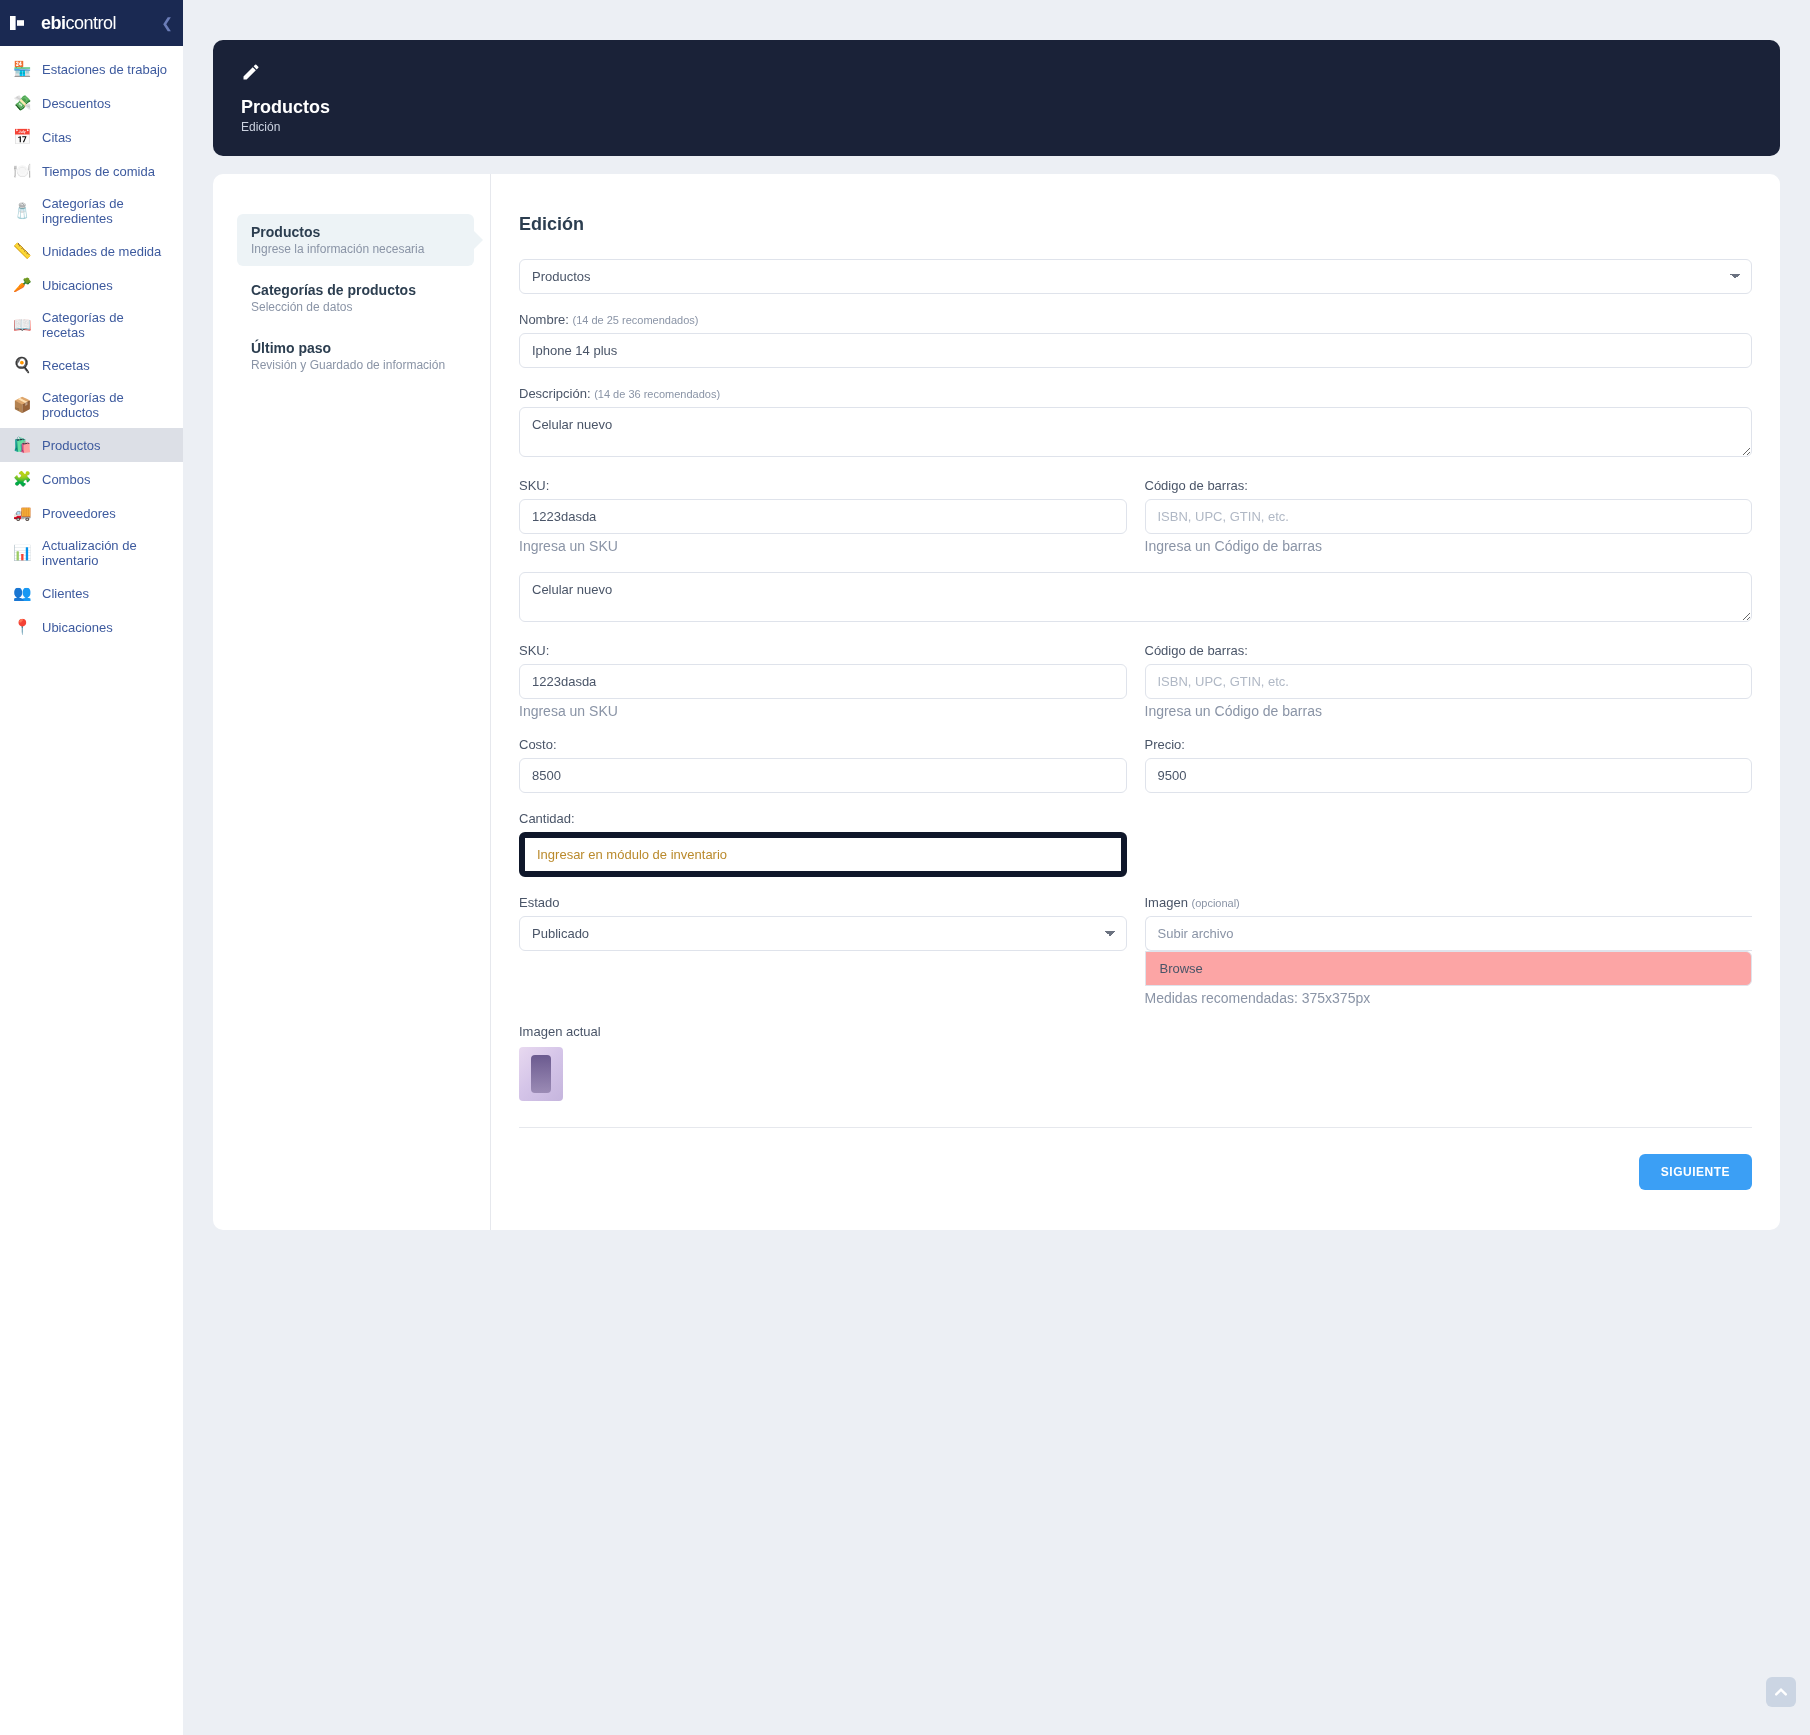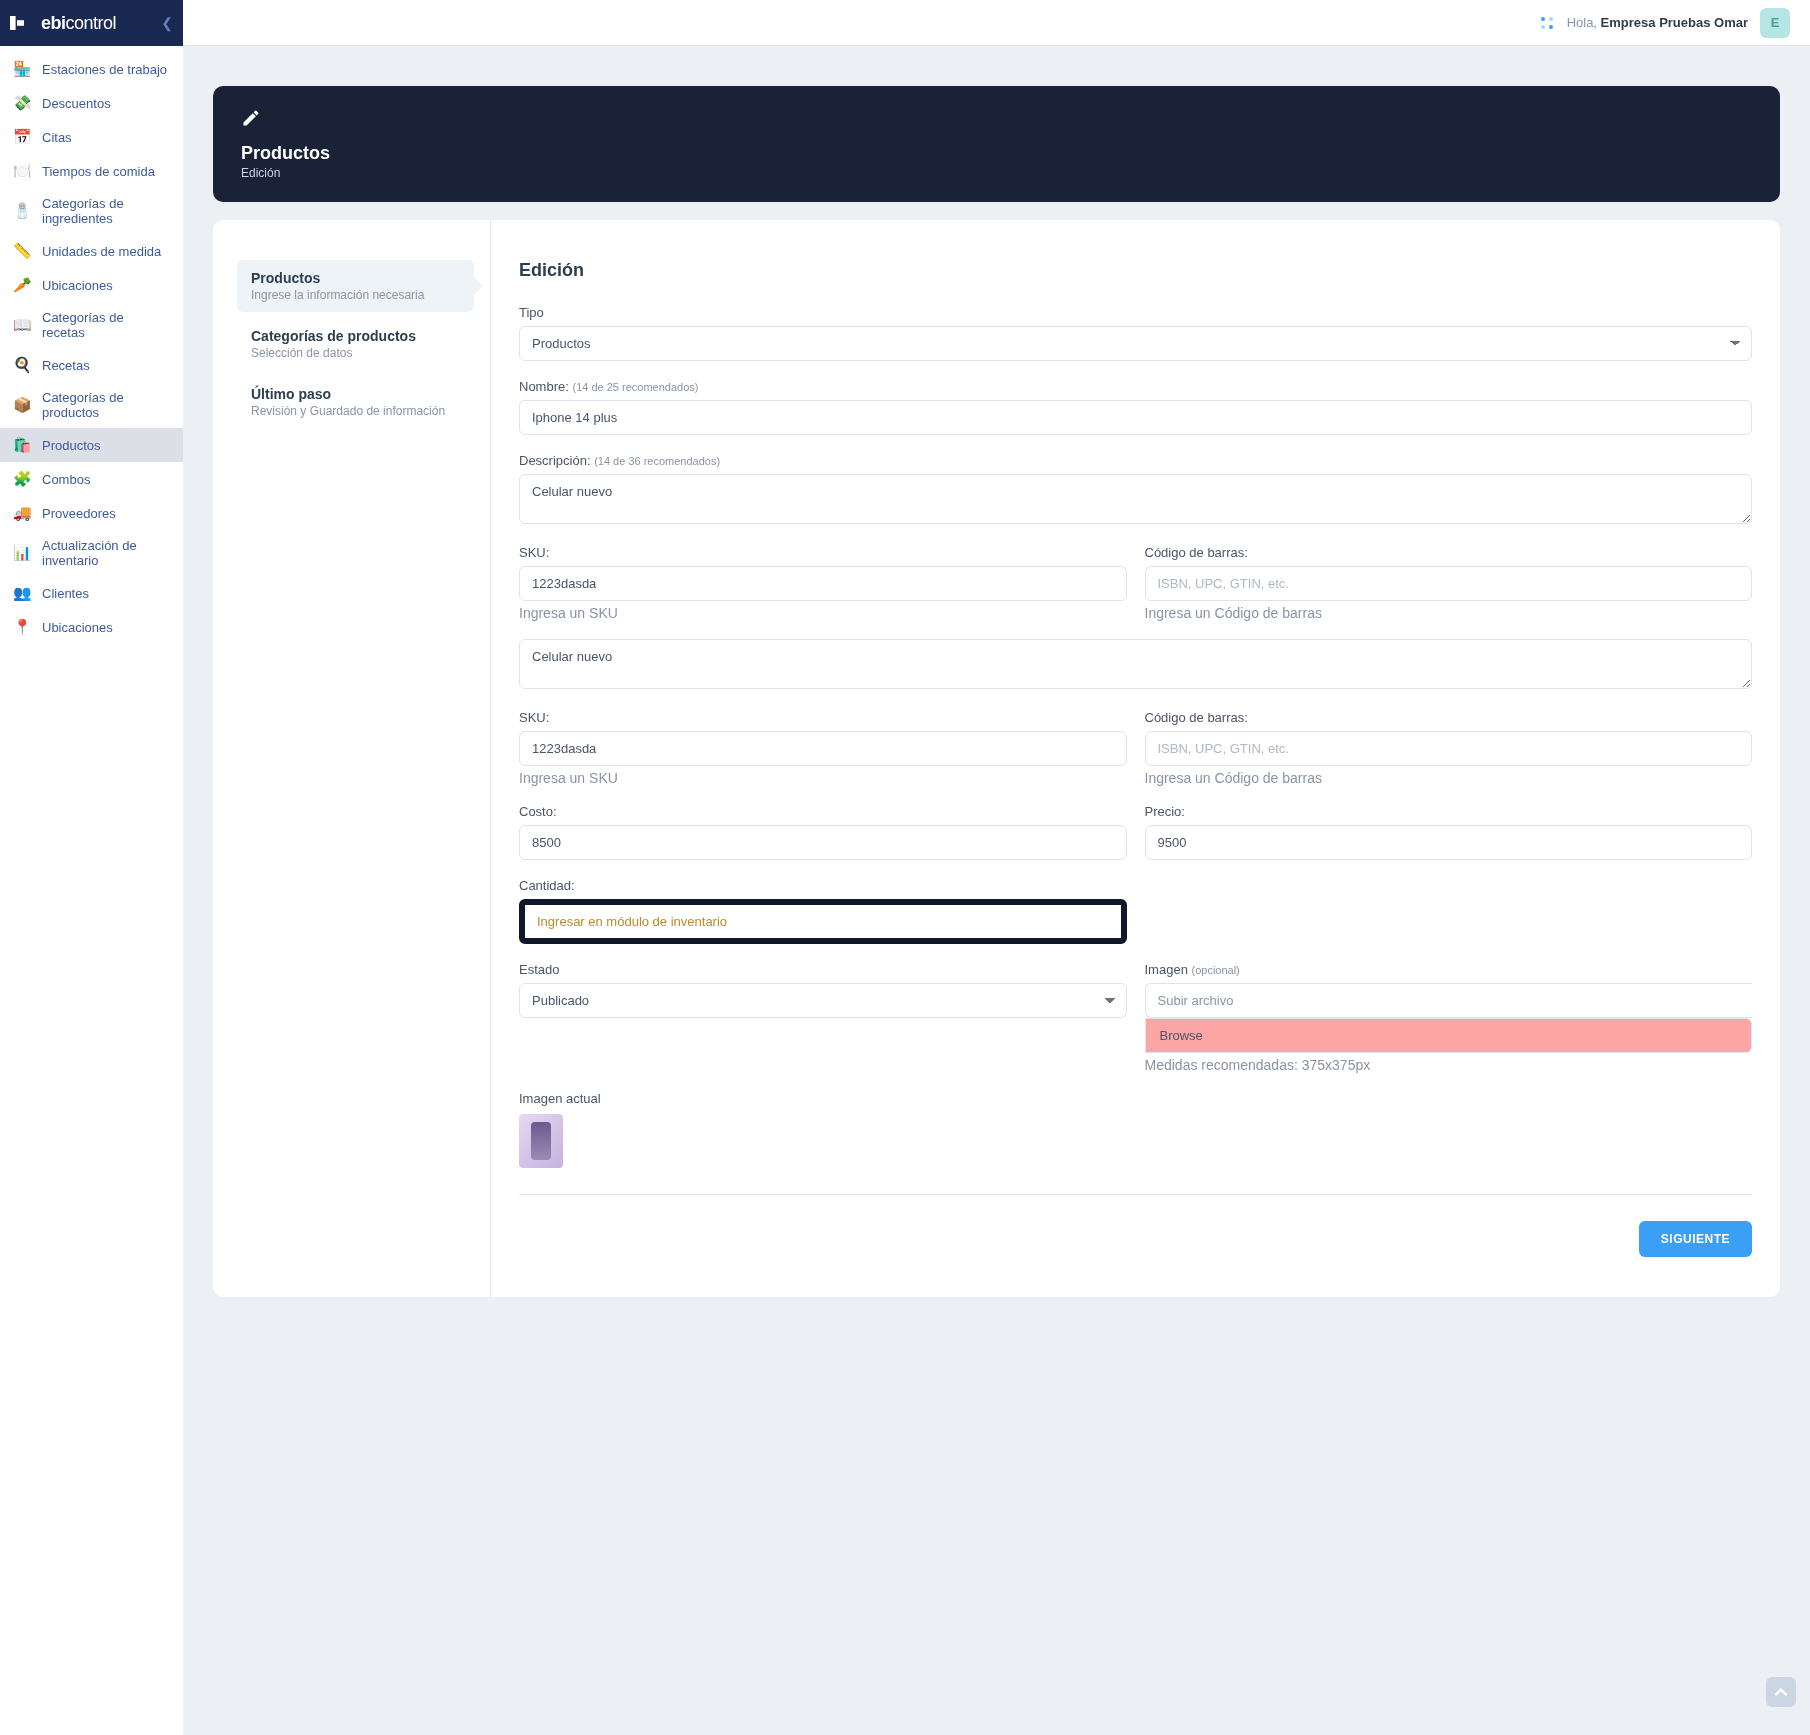--- a/index.html
+++ b/index.html
@@ -139,32 +139,20 @@
           <span>Clientes</span>
         </li>
         <li class="nav-item">
           <span class="nav-icon">📍</span>
           <span>Ubicaciones</span>
         </li>
       </ul>
   </aside>
 
   <div class="main">
-    <header class="topbar">
-      <svg class="top-icon" viewBox="0 0 20 20">
-          <circle cx="5" cy="5" r="2.5" fill="#3b9ff5"></circle>
-          <circle cx="15" cy="5" r="2.5" fill="#a8d2f7"></circle>
-          <circle cx="5" cy="15" r="2.5" fill="#a8d2f7"></circle>
-          <circle cx="15" cy="15" r="2.5" fill="#3b9ff5"></circle>
-        </svg>
-      <span class="greeting">
-        <span>Hola, </span><span class="strong">Empresa Pruebas Omar</span>
-      </span>
-      <div class="avatar">E</div>
-    </header>
 
     <div class="content">
       <div class="page-banner">
         <span class="banner-icon">
           <svg width="20" height="20" viewBox="0 0 24 24" fill="#fff">
               <path d="M3 17.25V21h3.75L17.81 9.94l-3.75-3.75L3 17.25zM20.71 7.04a1 1 0 0 0 0-1.41l-2.34-2.34a1 1 0 0 0-1.41 0l-1.83 1.83 3.75 3.75 1.83-1.83z"></path>
             </svg>
         </span>
         <div class="banner-title">Productos</div>
         <div class="banner-sub">Edición</div>
@@ -183,21 +171,20 @@
             <div class="step">
               <div class="step-title">Último paso</div>
               <div class="step-sub">Revisión y Guardado de información</div>
             </div>
           </div>
 
         <div class="form-col">
           <h2 class="section-title">Edición</h2>
 
           <div class="form-group">
-            <label class="label">Tipo</label>
             <select class="select">
               <option>Productos</option>
             </select>
           </div>
 
           <div class="form-group">
             <label class="label">
               <span>Nombre:</span> <span class="hint">(14 de 25 recomendados)</span>
             </label>
             <input class="input" value="Iphone 14 plus" style="">

